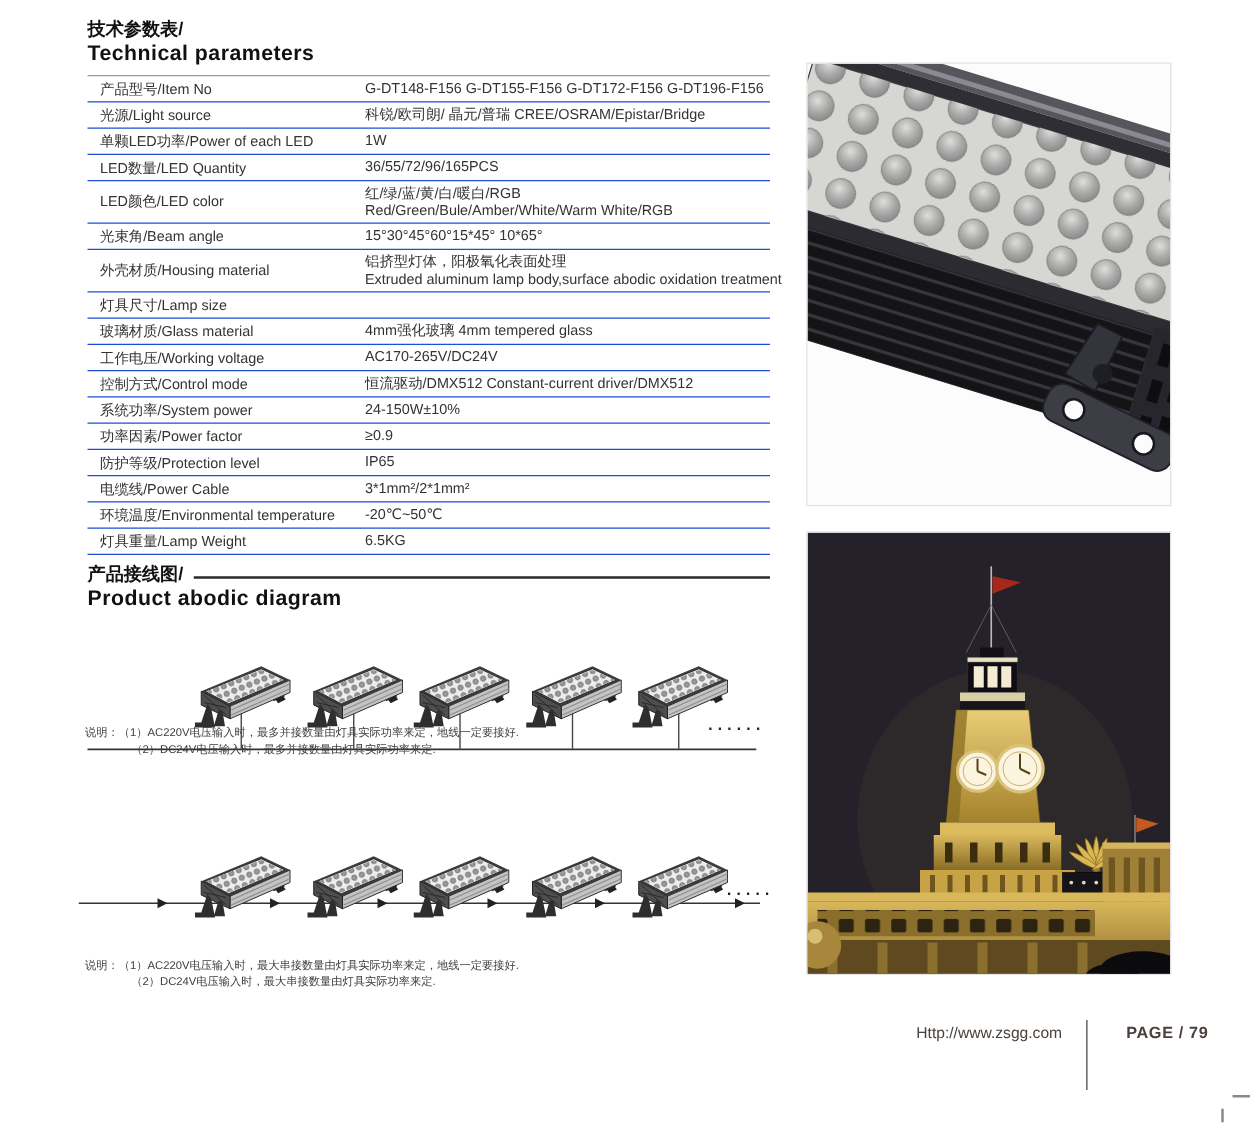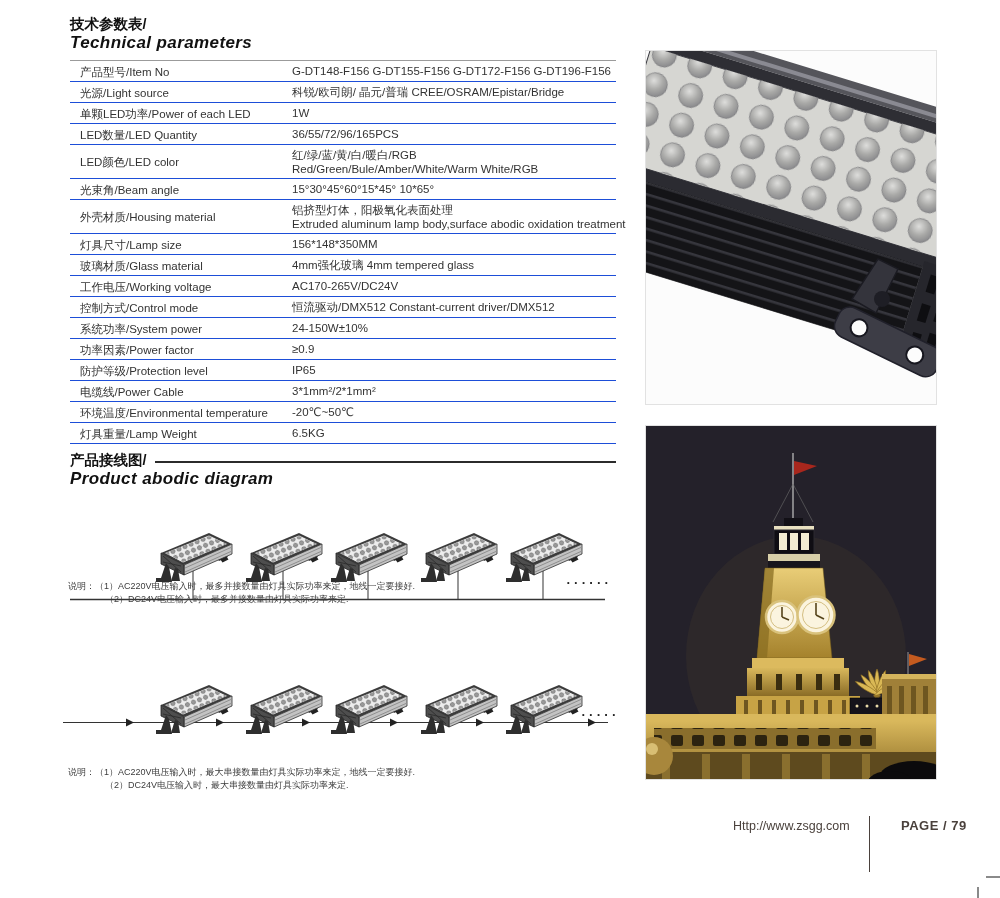--- a/index.html
+++ b/index.html
@@ -2,21 +2,21 @@
 <html><head>
 <meta charset="utf-8">
 <style>
   html,body{margin:0;padding:0;background:#ffffff;}
   body{width:1000px;height:898px;position:relative;overflow:hidden;
        font-family:"Liberation Sans","DejaVu Sans",sans-serif;color:#2e2e2e;}
   .abs{position:absolute;}
 
   
   .sec-title-zh{font-size:14.5px;font-weight:bold;color:#111;line-height:17px;}
-  .sec-title-en{font-size:17px;font-weight:bold;color:#111;letter-spacing:.4px;line-height:20px;font-style:italic;}
+  .sec-title-en{font-size:17px;font-weight:bold;color:#111;letter-spacing:.4px;line-height:20px;}
   .title-rule{flex:1;border-top:2px solid #2b2b2b;margin-left:8px;transform:translateY(9px);}
   .title-row{display:flex;}
 
   
   .spec-table{left:70px;top:60px;width:546px;border-top:1px solid #9b9b9b;}
   .trow{display:flex;border-bottom:1px solid #1d4ed8;padding:2.5px 0 2.5px 10px;align-items:flex-start;}
   .tlabel{width:212px;font-size:11.5px;color:#333;flex-shrink:0;line-height:14px;padding-top:1px;}
   .tvalue{flex:1;font-size:11.5px;color:#333;line-height:14px;white-space:nowrap;}
   .tvalue .v2{display:block;}
 
@@ -114,21 +114,20 @@
   <div class="trow">
       <div class="tlabel">光束角/Beam angle</div>
       <div class="tvalue"><span>15°30°45°60°15*45° 10*65°</span><span class="v2"></span></div>
     </div>
   <div class="trow">
       <div class="tlabel" style="padding-top:7px;">外壳材质/Housing material</div>
       <div class="tvalue"><span>铝挤型灯体，阳极氧化表面处理</span><span class="v2">Extruded aluminum lamp body,surface abodic oxidation treatment</span></div>
     </div>
   <div class="trow">
       <div class="tlabel">灯具尺寸/Lamp size</div>
-      <div class="tvalue"><span>156*148*350MM</span><span class="v2"></span></div>
     </div>
   <div class="trow">
       <div class="tlabel">玻璃材质/Glass material</div>
       <div class="tvalue"><span>4mm强化玻璃  4mm tempered glass</span><span class="v2"></span></div>
     </div>
   <div class="trow">
       <div class="tlabel">工作电压/Working voltage</div>
       <div class="tvalue"><span>AC170-265V/DC24V</span><span class="v2"></span></div>
     </div>
   <div class="trow">

